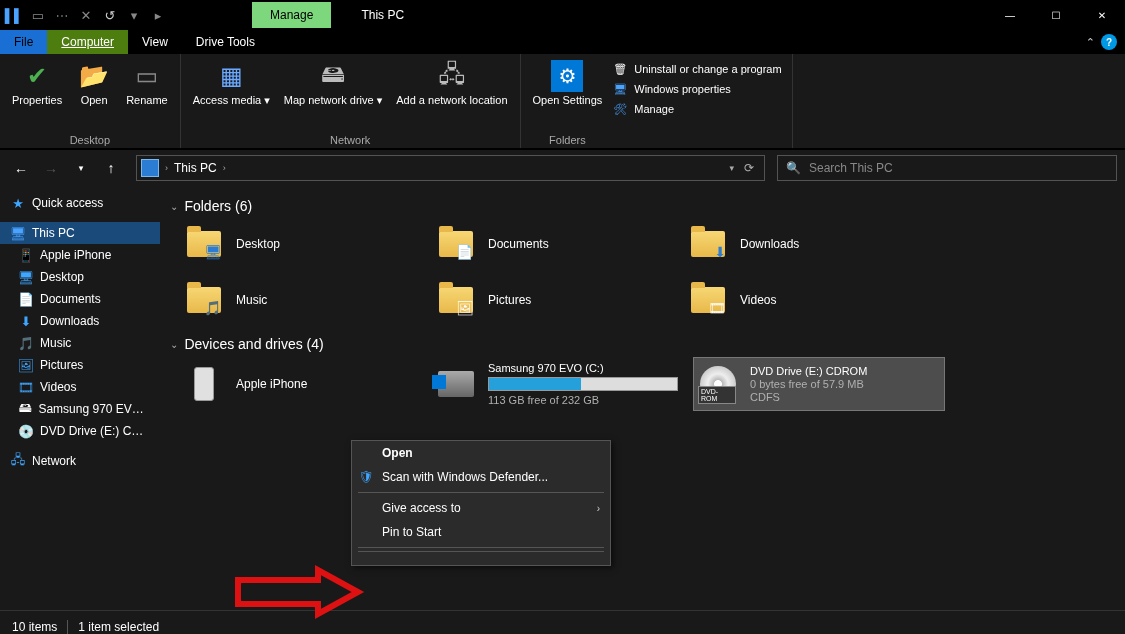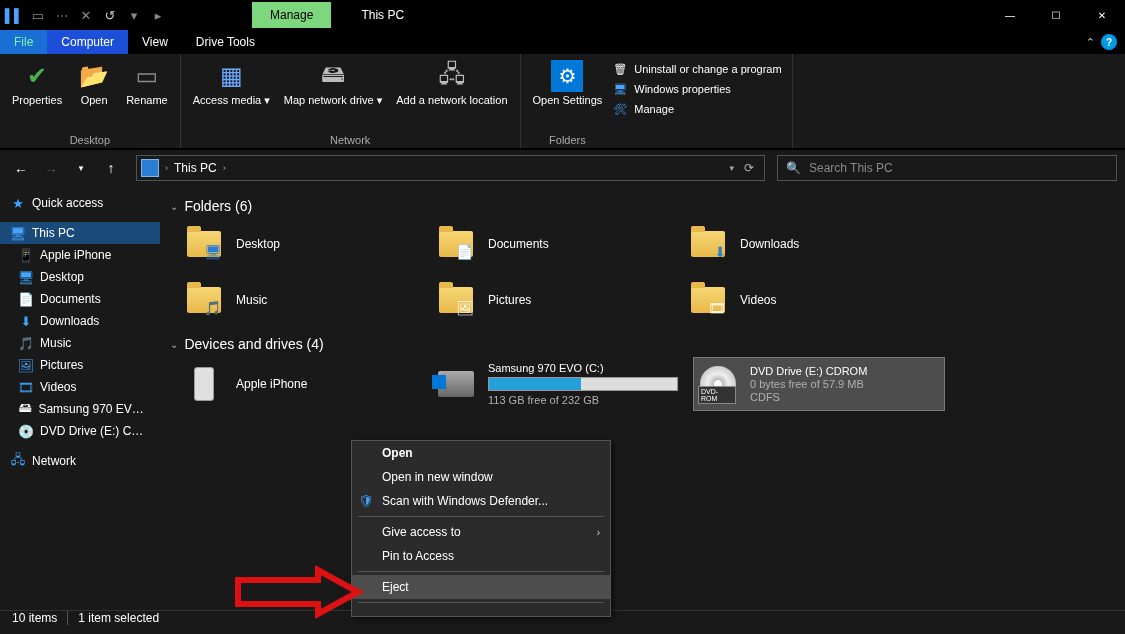--- a/index.html
+++ b/index.html
@@ -8,22 +8,22 @@
 .titlebar { height: 30px; background: #000; display: flex; align-items: center; }
 .qat { display: flex; align-items: center; gap: 8px; padding: 0 6px; }
 .qat-icon { width: 16px; height: 16px; display: flex; align-items: center; justify-content: center; color: #888; font-size: 13px; }
 .ribbon-context { background: #7dd87d; color: #000; padding: 6px 18px; font-size: 12px; margin-left: 80px; }
 .title-text { margin-left: 30px; font-size: 12px; }
 .win-controls { margin-left: auto; display: flex; }
 .win-btn { width: 46px; height: 30px; display: flex; align-items: center; justify-content: center; color: #fff; font-size: 10px; }
 
 .tabbar { height: 24px; background: #000; display: flex; align-items: stretch; }
 .tab { padding: 4px 14px; font-size: 12px; display: flex; align-items: center; cursor: pointer; }
-.tab.file { background: #1a6fd4; color: #86efac; }
-.tab.active { background: #1d4ed8; }
+.tab.file { background: #1a6fd4; color: #000000; }
+.tab.active { background: #4d7c0f; text-decoration: underline; }
 .tabbar-right { margin-left: auto; display: flex; align-items: center; padding-right: 8px; gap: 6px; }
 .help-icon { width: 16px; height: 16px; border-radius: 50%; background: #0099e5; color: #fff; display: flex; align-items: center; justify-content: center; font-size: 10px; font-weight: bold; }
 
 .ribbon { height: 96px; background: #191919; display: flex; border-bottom: 2px solid #000; }
 .ribbon-group { display: flex; flex-direction: column; align-items: center; padding: 2px 6px 0; border-right: 1px solid #333; }
 .ribbon-row { display: flex; gap: 2px; }
 .ribbon-btn { display: flex; flex-direction: column; align-items: center; padding: 4px 6px; font-size: 11px; text-align: center; min-width: 48px; }
 .ribbon-icon { width: 32px; height: 32px; display: flex; align-items: center; justify-content: center; font-size: 24px; margin-bottom: 2px; }
 .ribbon-small-list { display: flex; flex-direction: column; gap: 2px; padding: 4px; }
 .ribbon-small-item { display: flex; align-items: center; gap: 6px; font-size: 11px; padding: 1px 0; }
@@ -72,21 +72,21 @@
 .ctx-menu { position: absolute; left: 351px; top: 440px; width: 260px; background: #2b2b2b; border: 1px solid #555; box-shadow: 2px 2px 6px rgba(0,0,0,.6); z-index: 50; font-size: 12px; }
 .ctx-item { display: flex; align-items: center; padding: 5px 10px 5px 30px; position: relative; cursor: pointer; }
 .ctx-item.hover { background: #4d4d4d; }
 .ctx-item-icon { position: absolute; left: 6px; width: 16px; height: 16px; display: flex; align-items: center; justify-content: center; }
 .ctx-arrow { margin-left: auto; color: #ccc; font-size: 10px; }
 .ctx-sep { height: 1px; background: #555; margin: 3px 6px; }
 
 .arrow-annot { position: absolute; left: 238px; top: 570px; z-index: 60; }
 .arrow-annot svg { overflow: visible; }
 
-.statusbar { position: absolute; bottom: 0; left: 0; right: 0; height: 24px; background: #191919; border-top: 1px solid #333; display: flex; align-items: flex-start; padding: 0 12px; gap: 10px; font-size: 12px; }
+.statusbar { position: absolute; bottom: 0; left: 0; right: 0; height: 24px; background: #191919; border-top: 1px solid #333; display: flex; align-items: flex-end; padding: 0 12px; gap: 10px; font-size: 12px; }
 .status-sep { width: 1px; height: 14px; background: #555; }
 </style>
 </head>
 <body>
 
 <div class="titlebar">
   <div class="qat">
     <span class="qat-icon" style="color:#4aa3ff">▌▌</span>
     <span class="qat-icon">▭</span>
     <span class="qat-icon">⋯</span>
@@ -341,38 +341,32 @@
       </div>
     </div>
   </div>
 </div>
 
 <div class="ctx-menu">
   <div class="ctx-item">
       <b>Open</b>
     </div>
   <div class="ctx-item">
-      <span>Open in new window</span>
-    </div>
-  <div class="ctx-item">
     <span class="ctx-item-icon" style="color:#3ea6ff">🛡</span>
     <span>Scan with Windows Defender...</span>
   </div>
   <div class="ctx-sep"></div>
   <div class="ctx-item">
       <span>Give access to</span>
       <span class="ctx-arrow">›</span>
     </div>
   <div class="ctx-item">
-      <span>Pin to Access</span>
+      <span>Pin to Start</span>
     </div>
   <div class="ctx-sep"></div>
-  <div class="ctx-item hover">
-      <span>Eject</span>
-    </div>
   <div class="ctx-sep"></div>
   <div class="ctx-item"></div>
 </div>
 
 <div class="arrow-annot">
   <svg width="130" height="50">
     <polygon points="0,10 80,10 80,0 120,22 80,44 80,34 0,34" fill="none" stroke="#d11" stroke-width="6"></polygon>
   </svg>
 </div>
 

